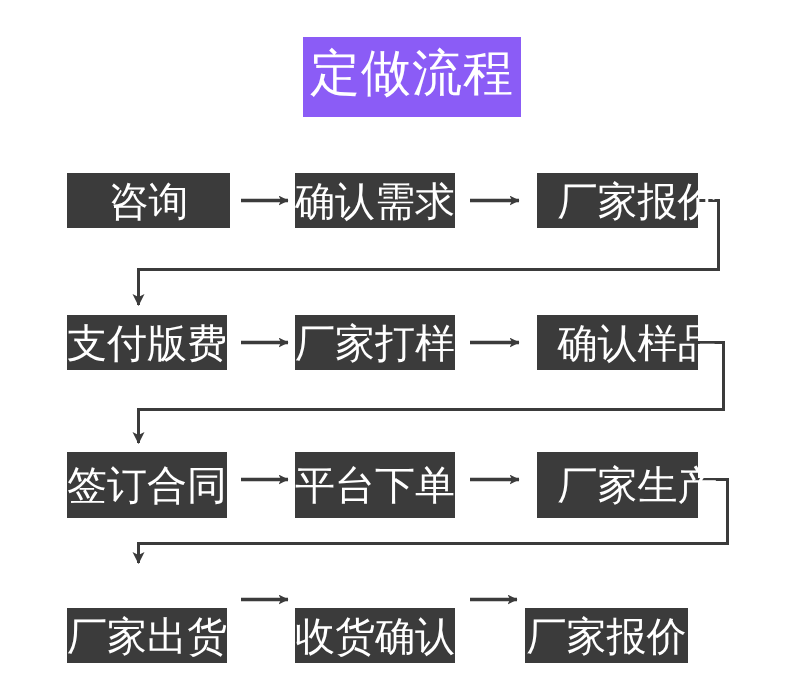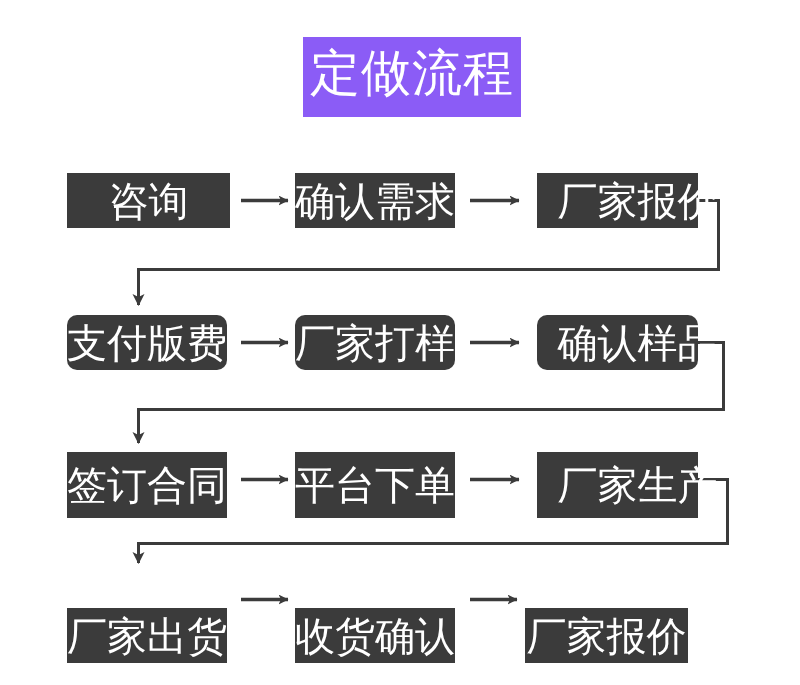--- a/index.html
+++ b/index.html
@@ -63,21 +63,21 @@
   .node-text {
     color: #ffffff;
     font-size: 40px;
     line-height: 1;
     letter-spacing: 0px;
     white-space: nowrap;
   }
 
   
   .r1 { top: 173px; height: 55px; }
-  .r2 { top: 315px; height: 55px; border-radius: 10px; }
+  .r2 { top: 315px; height: 55px; }
   .r3 { top: 452px; height: 66px; }
   .r4 { top: 572px; height: 55px; margin-top: 36px; }
 
   
   .c1-2 { left: 67px;  width: 163px; }   
   .c1-4 { left: 67px;  width: 160px; }   
   .c2    { left: 295px; width: 160px; }
   .c3    { left: 537px; width: 161px; padding-left: 40px; }
   .c3b   { left: 525px; width: 163px; }
 </style>

